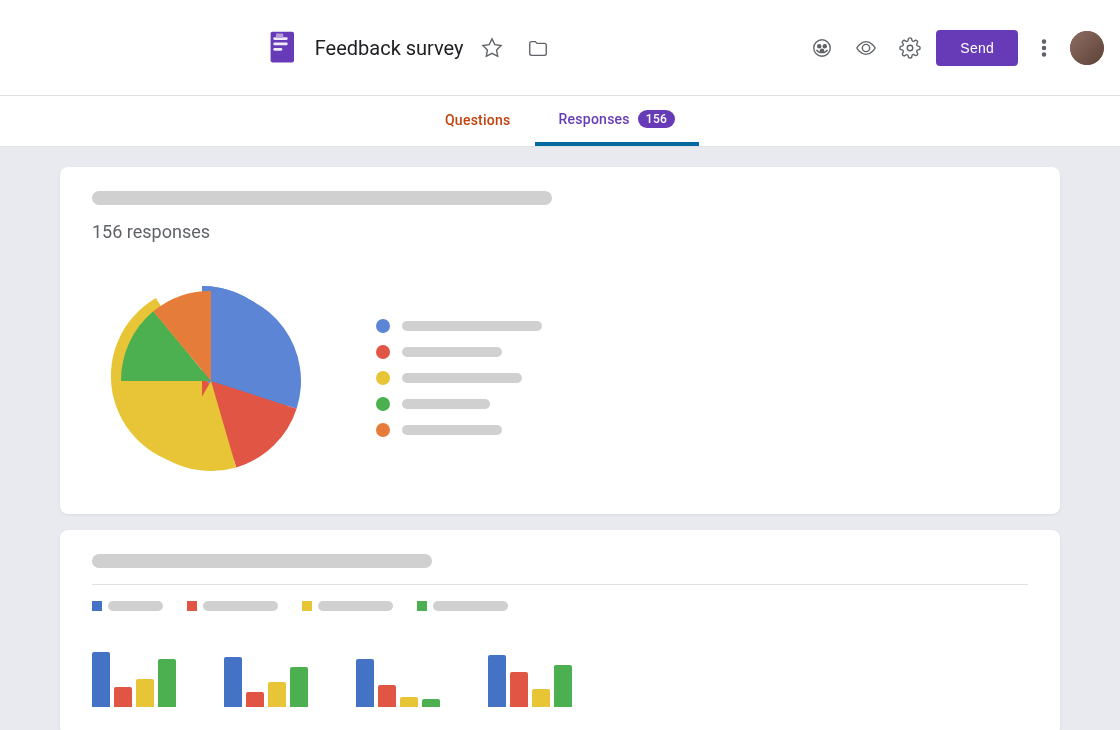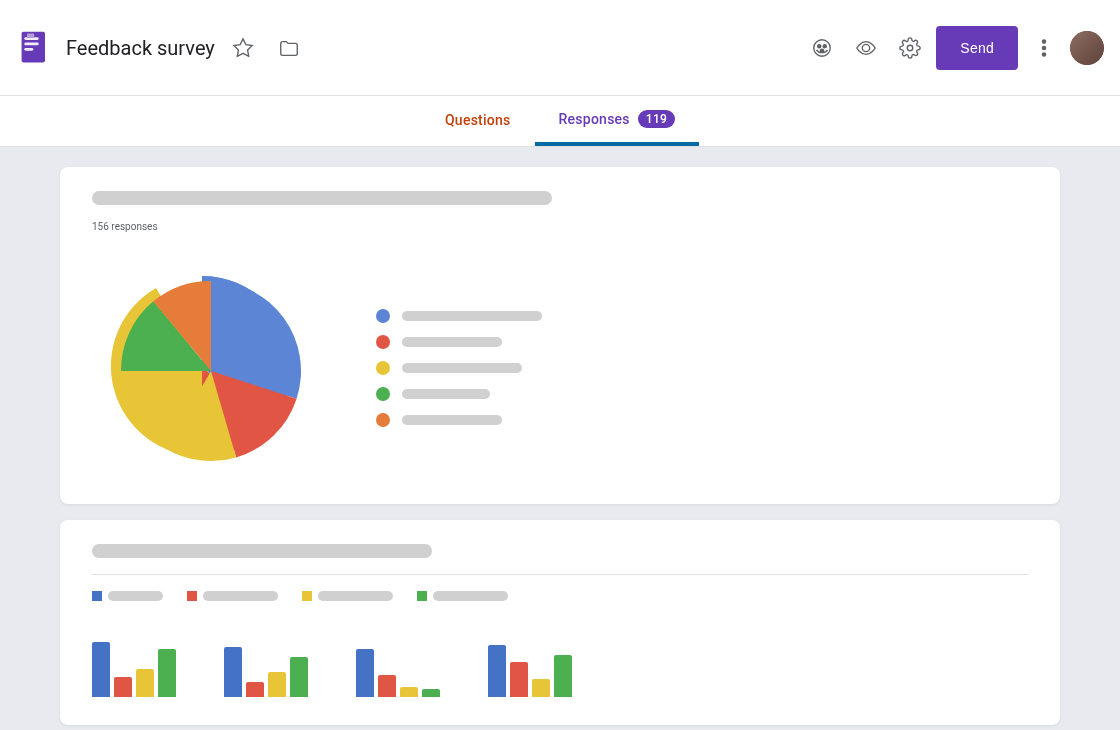--- a/index.html
+++ b/index.html
@@ -18,20 +18,21 @@
       padding: 0 16px;
       height: 96px;
       background: #fff;
       border-bottom: 1px solid #e0e0e0;
     }
     .header-left {
       display: flex;
       align-items: center;
       gap: 10px;
       flex: 1;
+      justify-content: center;
     }
     .doc-icon {
       width: 40px;
       height: 40px;
       display: flex;
       align-items: center;
       justify-content: center;
     }
     .doc-icon svg {
       width: 36px;
@@ -59,21 +60,21 @@
       display: flex;
       align-items: center;
       gap: 8px;
     }
     .send-btn {
       background: #673ab7;
       color: #fff;
       border: none;
       border-radius: 4px;
       padding: 0 24px;
-      height: 44px;
+      height: 36px;
       font-size: 14px;
       font-weight: 500;
       cursor: pointer;
       letter-spacing: 0.25px;
     }
     .avatar {
       width: 34px;
       height: 34px;
       border-radius: 50%;
       background: #795548;
@@ -142,21 +143,21 @@
     
     .question-title-bar {
       height: 14px;
       background: #d0d0d0;
       border-radius: 7px;
       margin-bottom: 16px;
     }
 
     
     .response-count {
-      font-size: 10px;
+      font-size: 18px;
       color: #5f6368;
       margin-bottom: 24px;
     }
 
     
     .pie-card-content {
       display: flex;
       align-items: center;
       gap: 60px;
     }
@@ -311,21 +312,21 @@
     </div>
   </div>
 </div>
 
 <div class="tabs">
   <div class="tab">
     <span>Questions</span>
   </div>
   <div class="tab active">
     <span>Responses</span>
-    <span class="tab-badge">119</span>
+    <span class="tab-badge">156</span>
   </div>
 </div>
 
 <div class="main">
 
   <div class="card">
     <div class="question-title-bar" style="width: 460px;"></div>
     <div class="response-count">156 responses</div>
     <div class="pie-card-content">
       <div class="pie-container">

